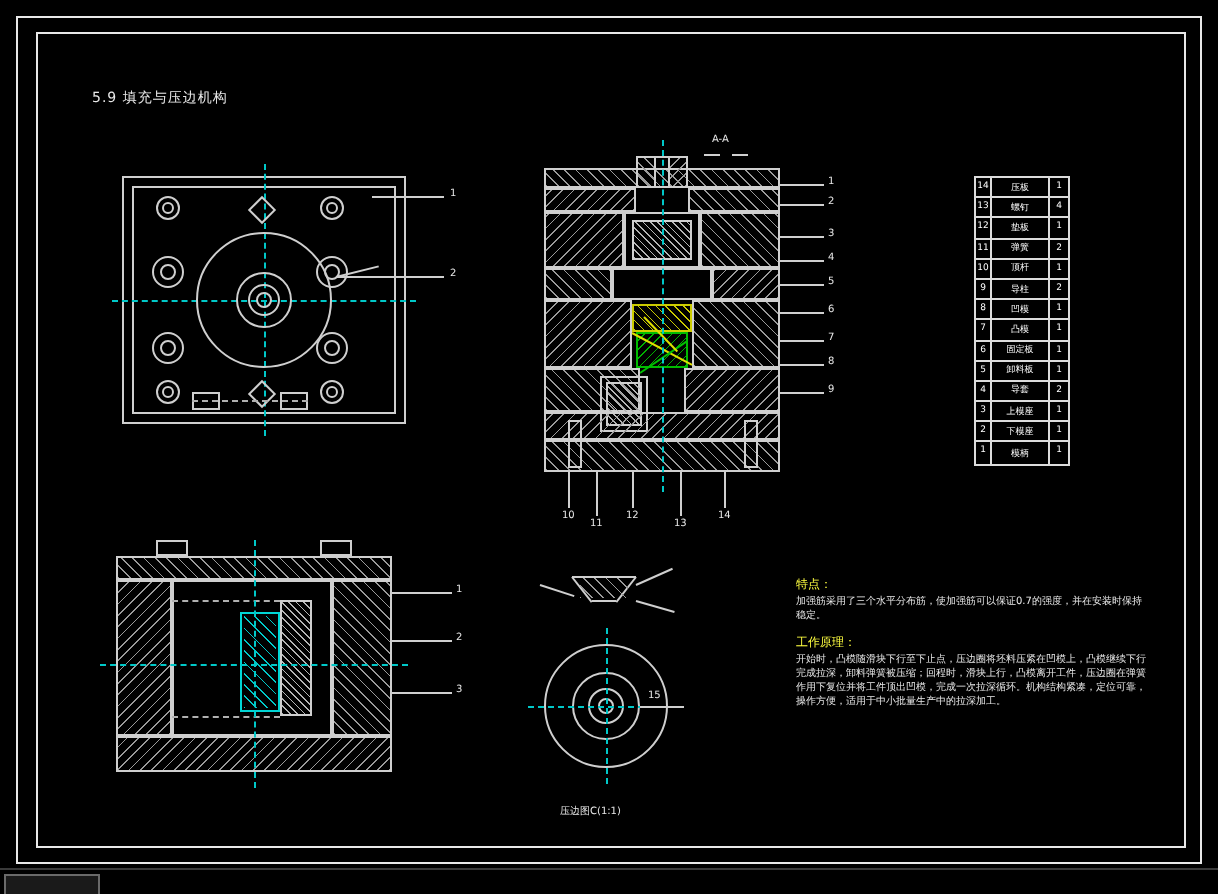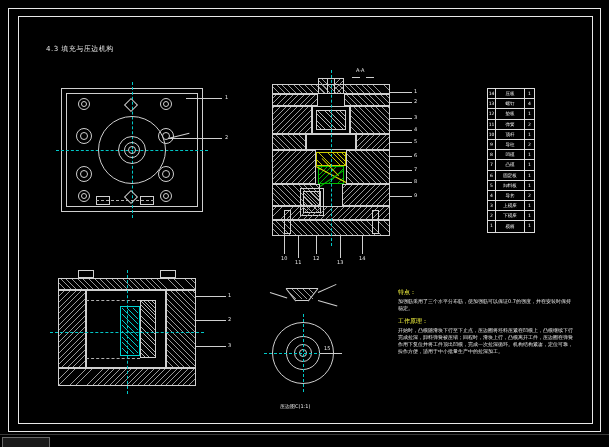--- a/index.html
+++ b/index.html
@@ -58,21 +58,21 @@
   .taskbar .b{position:absolute;left:2px;top:1.5px;width:46px;height:9px;border:1px solid #6a6a6a;background:#1a1a1a;}
 </style>
 </head>
 <body>
 
 <div id="stage">
 
   <div class="frame-outer"></div>
   <div class="frame-inner"></div>
 
-  <div class="title">4.3 填充与压边机构</div>
+  <div class="title">5.9 填充与压边机构</div>
 
   <div>
     <div class="box" style="left:61px;top:88px;width:142px;height:124px;"></div>
     <div class="box" style="left:66px;top:93px;width:132px;height:114px;"></div>
 
     <div class="ln cdash h" style="left:56px;top:150px;width:152px;"></div>
     <div class="ln cdashv v" style="left:132px;top:82px;height:136px;"></div>
 
     <div class="circ" style="left:98px;top:116px;width:68px;height:68px;"></div>
     <div class="circ" style="left:118px;top:136px;width:28px;height:28px;"></div>

